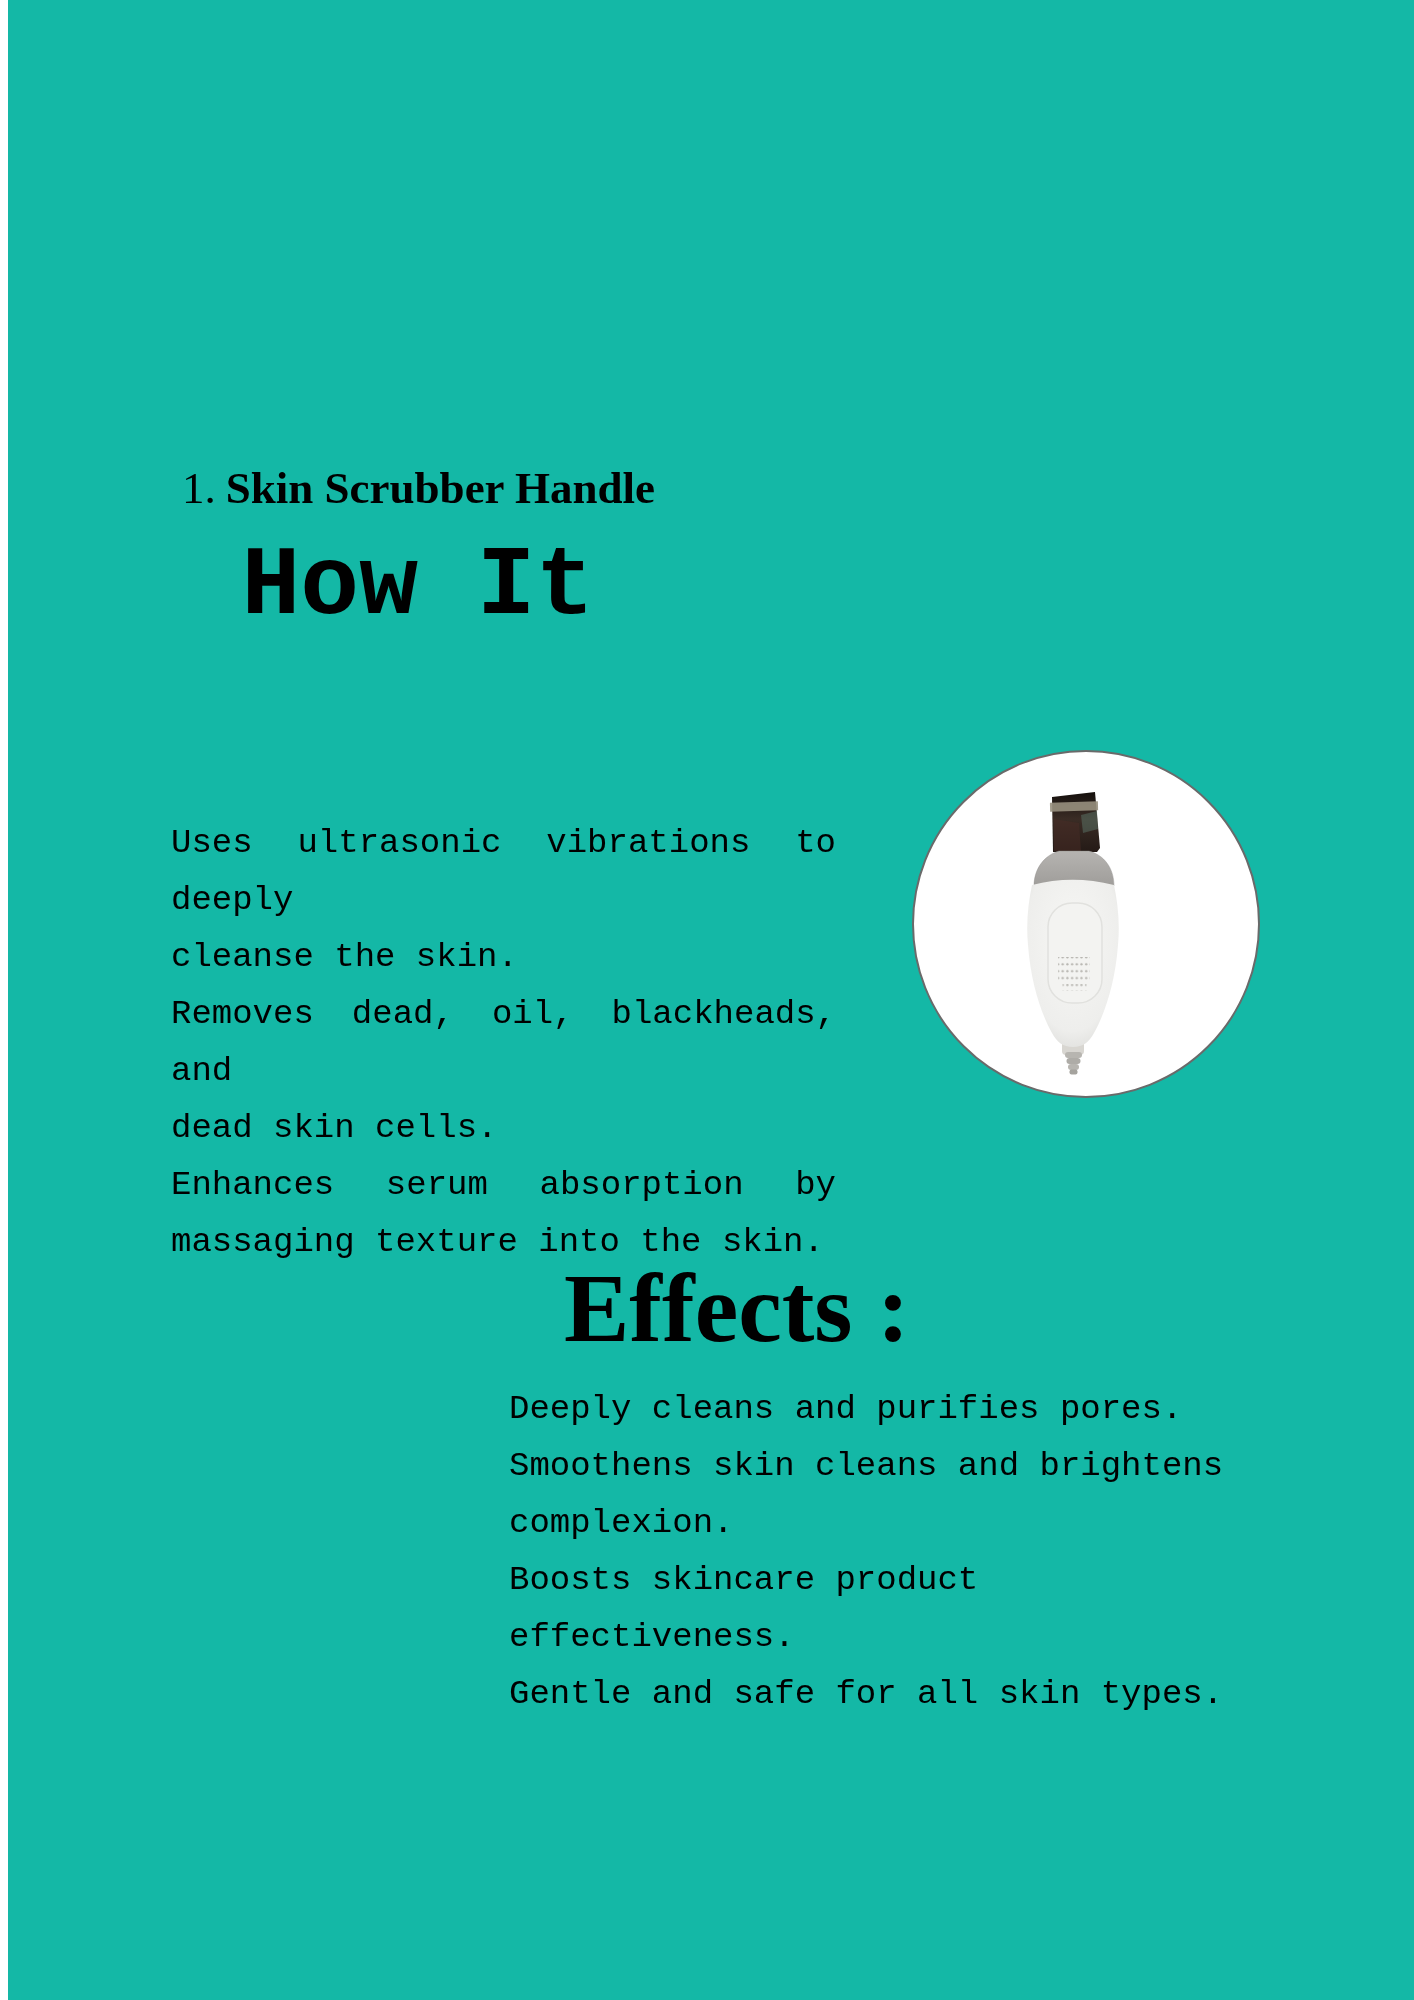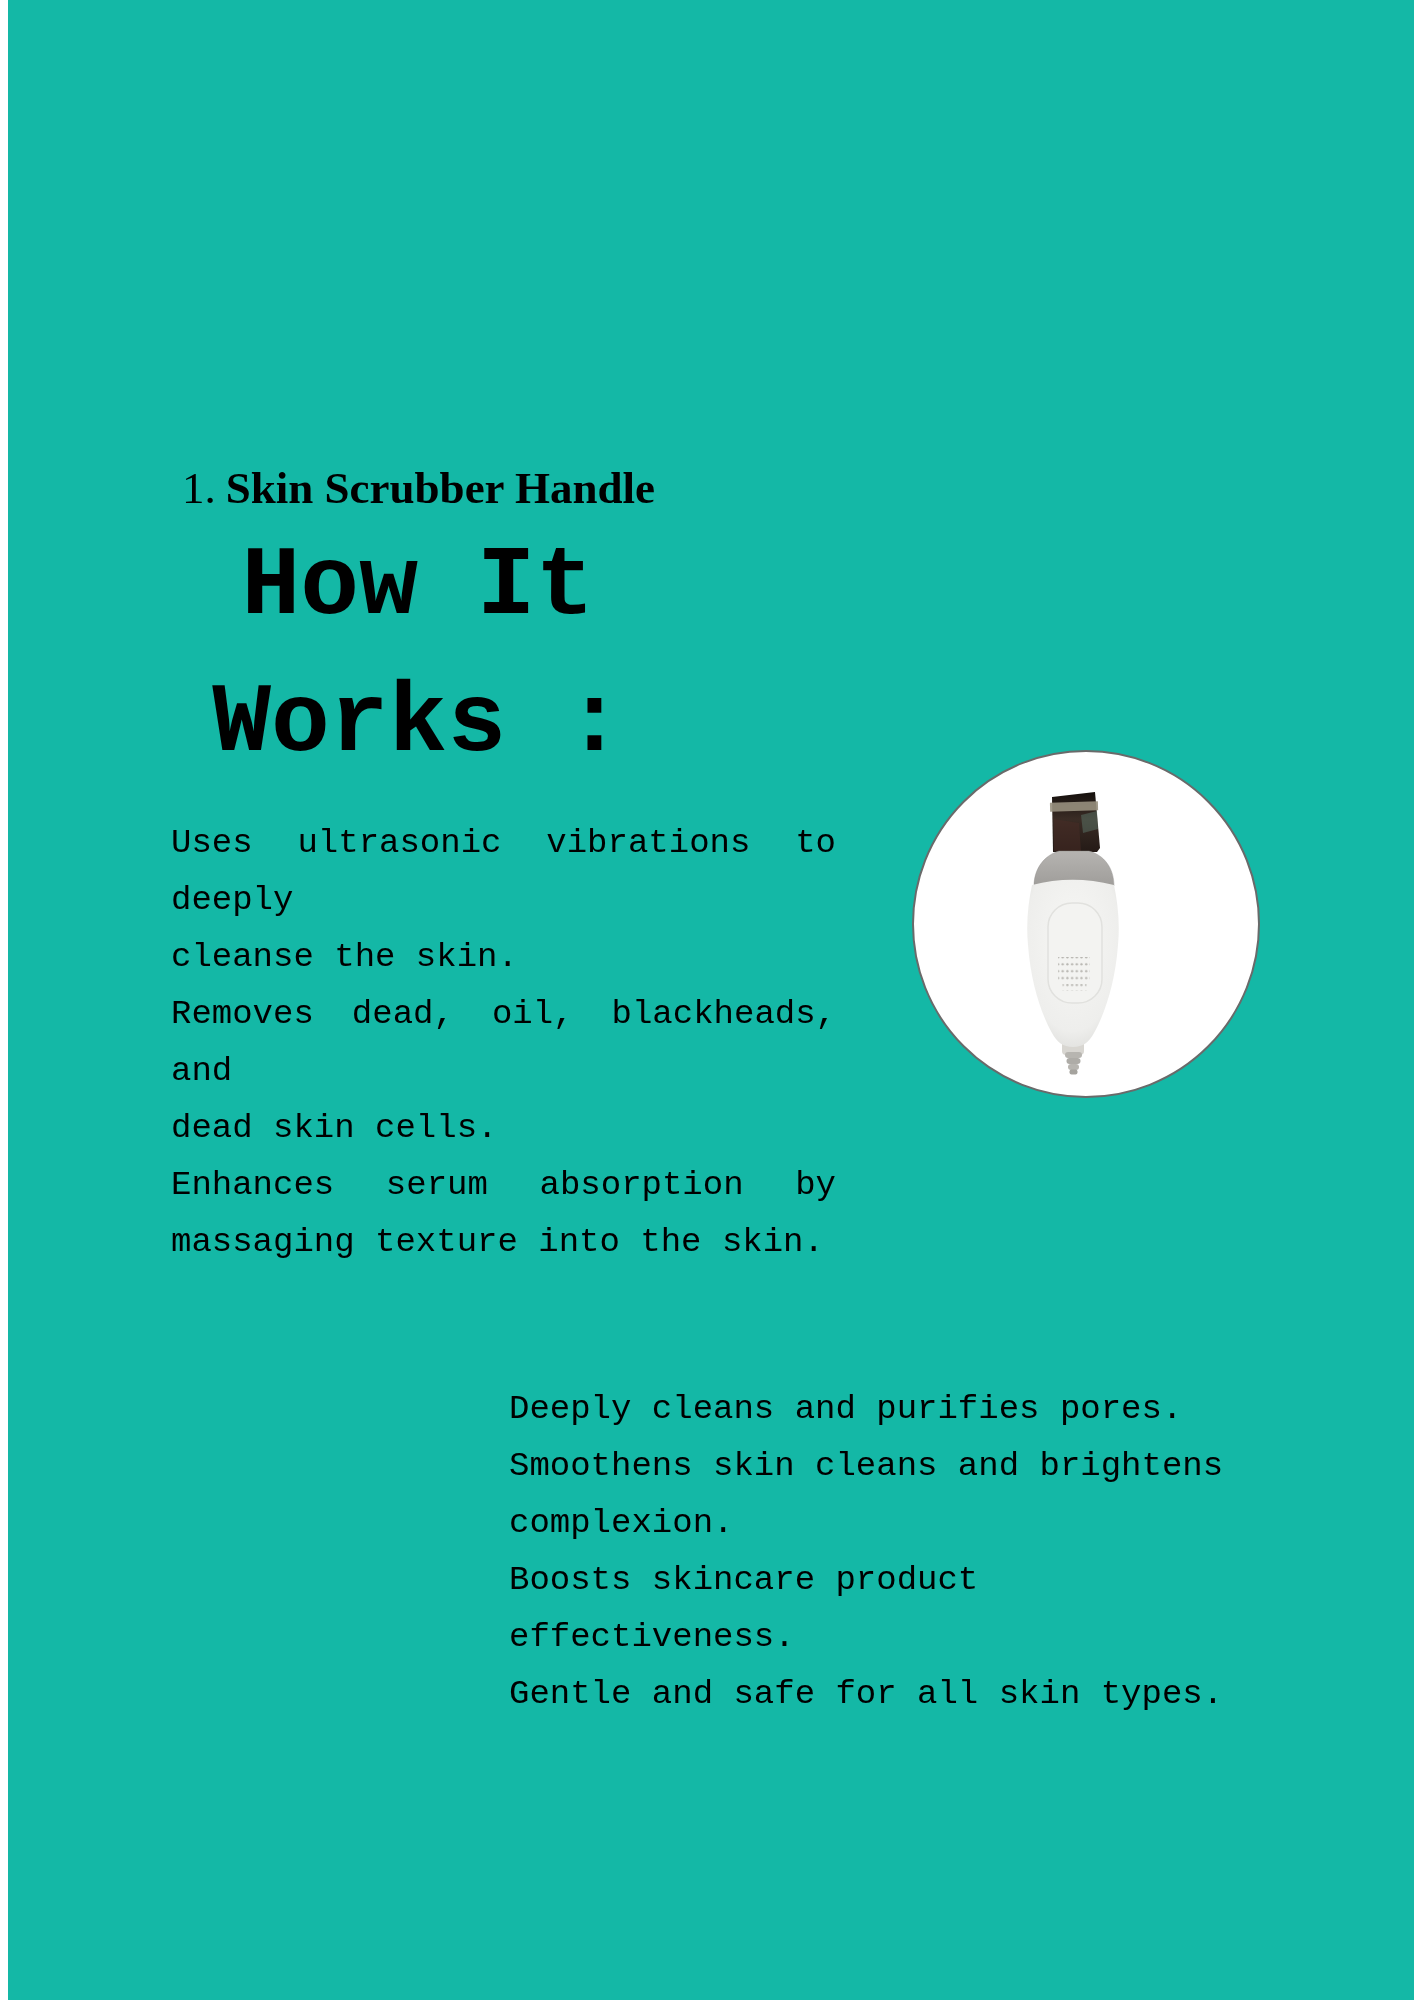--- a/index.html
+++ b/index.html
@@ -82,21 +82,20 @@
 <body>
 
 <div class="page">
 
   <div class="abs section-heading">
     <span class="num">1.</span><span class="ttl">Skin Scrubber Handle</span>
   </div>
 
   <div class="abs big-heading hiw-heading">
     <span class="line">How It</span>
-    <span class="line">Works :</span>
   </div>
 
   <div class="abs body-block hiw-body">
     <span class="line stretch">Uses ultrasonic vibrations to deeply</span>
     <span class="line">cleanse the skin.</span>
     <span class="line stretch">Removes dead, oil, blackheads, and</span>
     <span class="line">dead skin cells.</span>
     <span class="line stretch">Enhances serum absorption by</span>
     <span class="line">massaging texture into the skin.</span>
   </div>
@@ -155,20 +154,21 @@
 
       <rect x="137" y="154" width="54" height="100" rx="24" stroke="#e1e1de" stroke-width="1.5" fill="#f3f3f1"></rect>
 
       <g>
         <rect x="147" y="208" width="32" height="26" fill="url(#dots)"></rect>
         <rect x="151.5" y="235" width="24" height="7" fill="url(#dots)"></rect>
       </g>
     </svg>
   </div>
 
+  <div class="abs big-heading effects-heading">Effects :</div>
 
   <div class="abs body-block effects-body">
     <span class="line">Deeply cleans and purifies pores.</span>
     <span class="line">Smoothens skin cleans and brightens</span>
     <span class="line">complexion.</span>
     <span class="line">Boosts skincare product effectiveness.</span>
     <span class="line">Gentle and safe for all skin types.</span>
   </div>
 
 </div>

